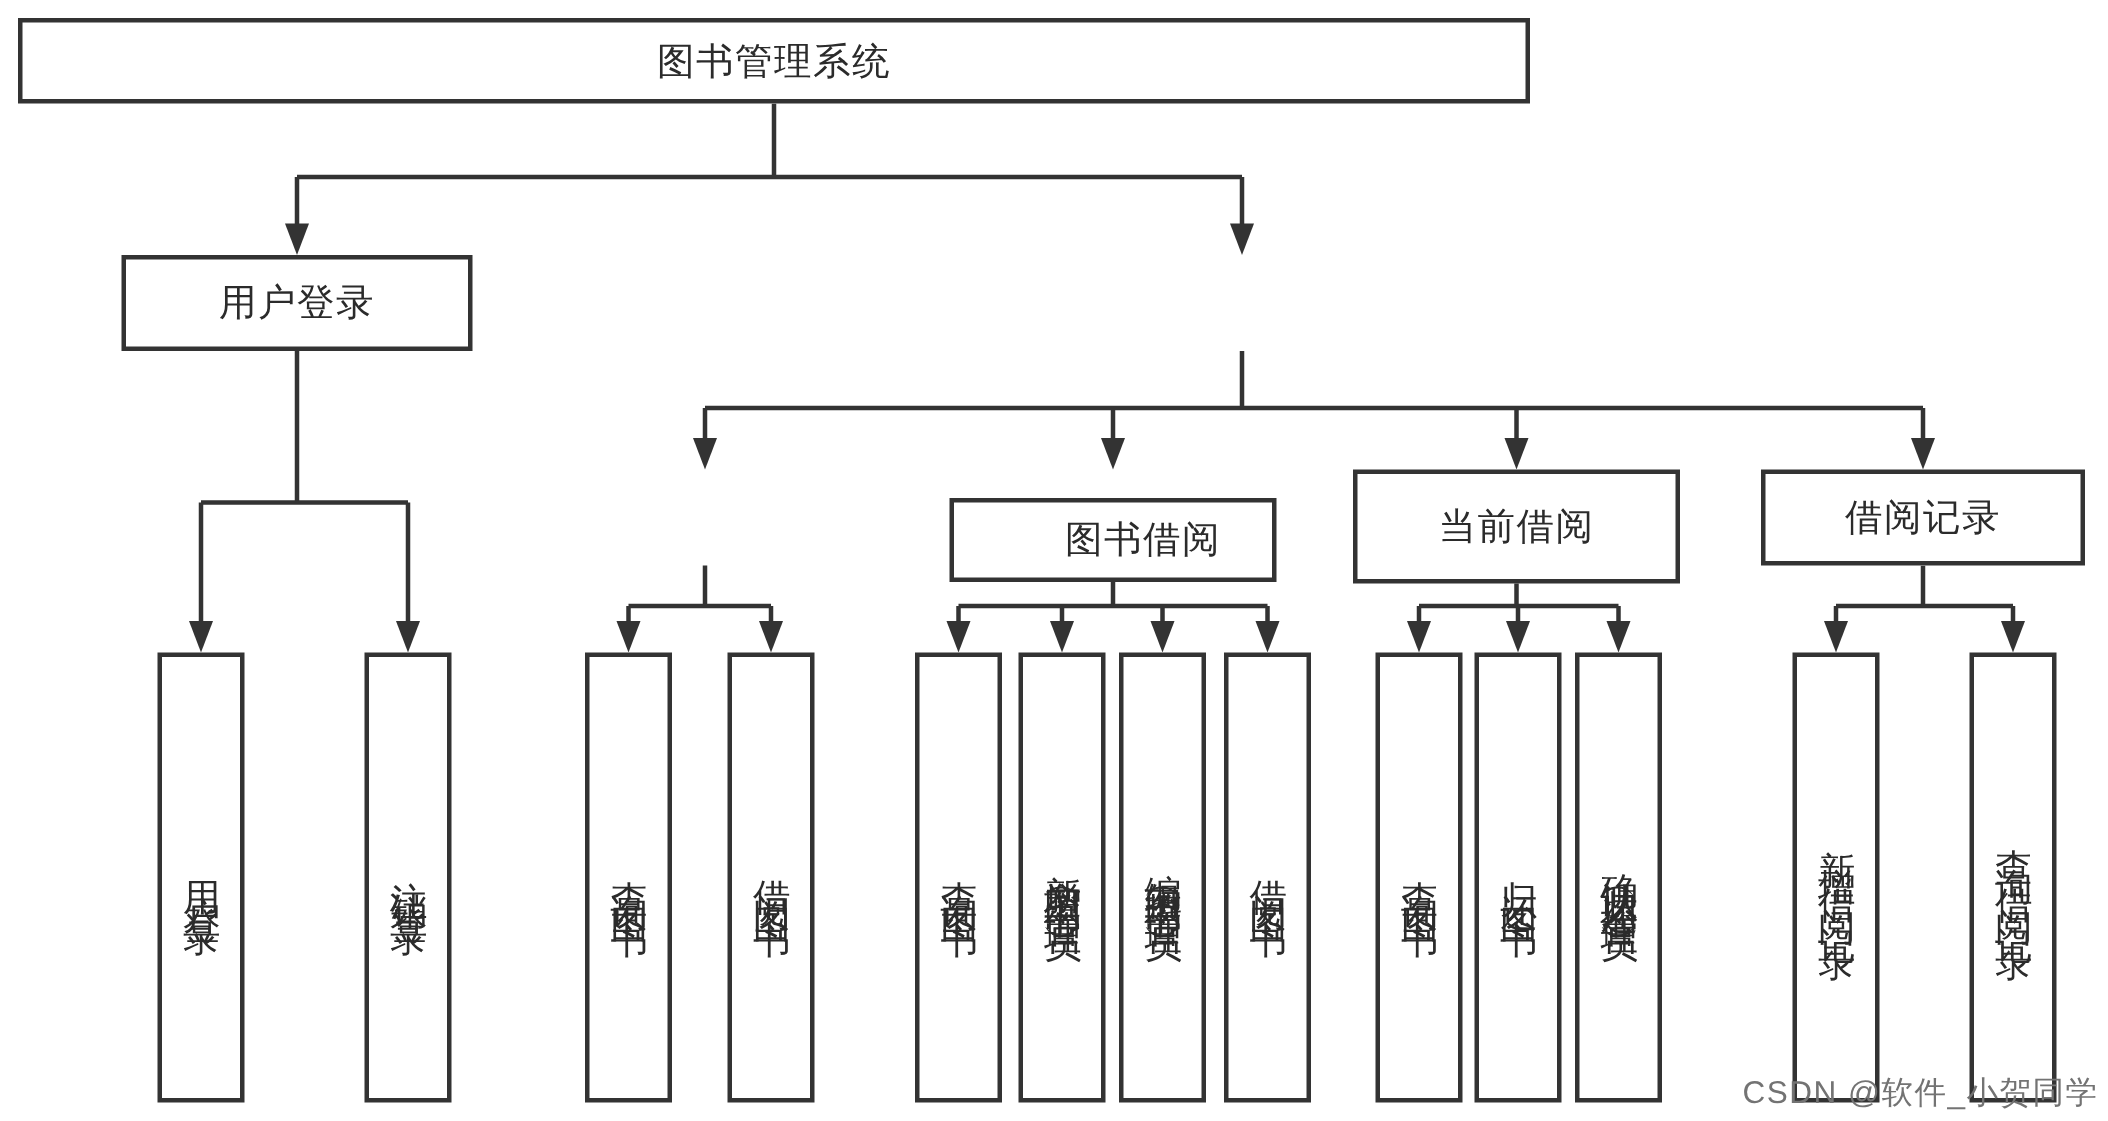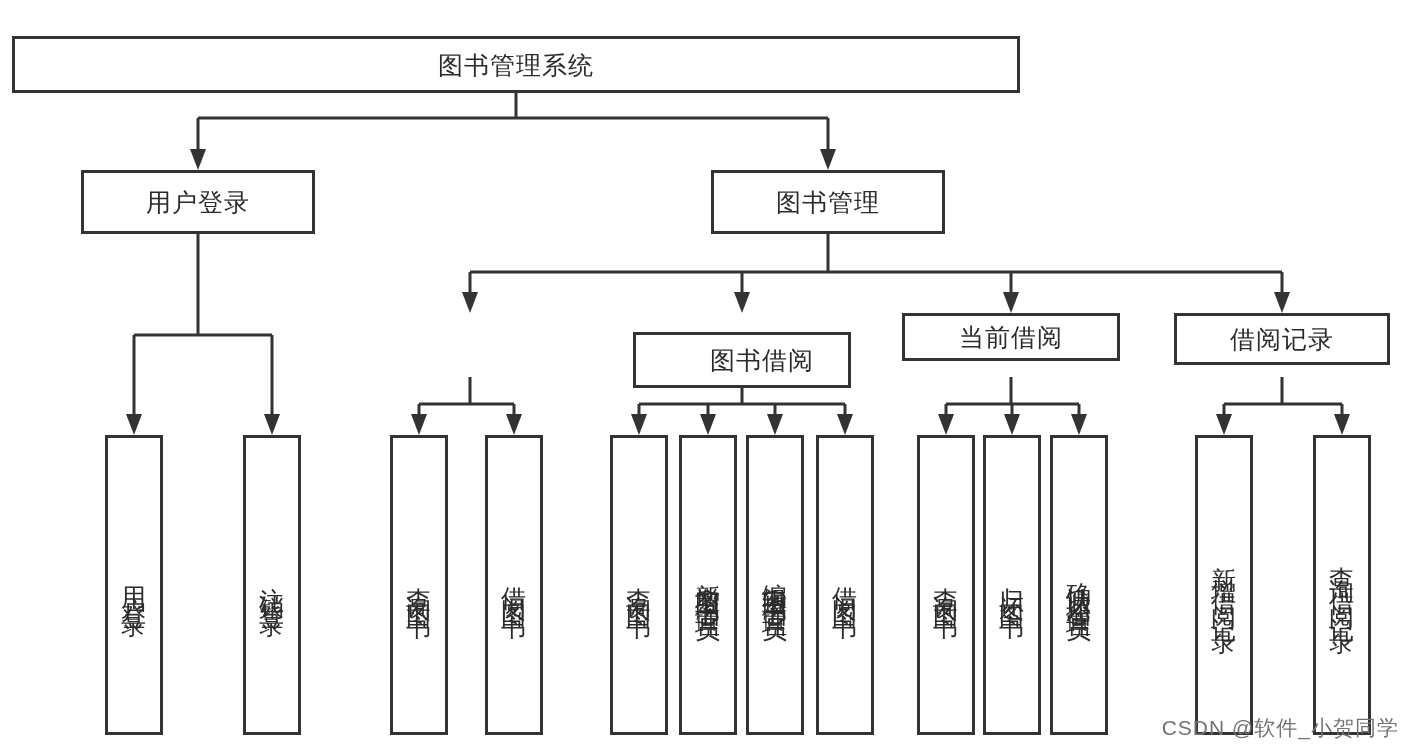--- a/index.html
+++ b/index.html
@@ -9,29 +9,29 @@
   }
   .connectors{position:absolute;left:0;top:0;width:1405px;height:747px;pointer-events:none;}
   .node{
     position:absolute;box-sizing:border-box;border:3px solid #333333;background:#ffffff;
     display:flex;align-items:center;justify-content:center;z-index:2;
   }
   .node .lbl{
     font-size:25px;color:#2b2b2b;letter-spacing:1px;white-space:nowrap;line-height:1.2;
   }
   
-  #n-root{left:12px;top:12px;width:1008px;height:57px;margin-top:24px;}
+  #n-root{left:12px;top:12px;width:1008px;height:57px;}
   
   #n-l2-0{left:81px;top:170px;width:234px;height:64px;}
   #n-l2-1{left:711px;top:170px;width:234px;height:64px;}
   
   #n-l3-0{left:363px;top:313px;width:215px;height:64px;}
   #n-l3-1{left:633px;top:332px;width:218px;height:56px;padding-left:40px;}
-  #n-l3-2{left:902px;top:313px;width:218px;height:48px;}
-  #n-l3-3{left:1174px;top:313px;width:216px;height:52px;}
+  #n-l3-2{left:902px;top:313px;width:218px;height:76px;}
+  #n-l3-3{left:1174px;top:313px;width:216px;height:64px;}
   
   .leaf{top:435px;height:300px;width:58px;}
   .leaf .lbl{
     writing-mode:vertical-rl;text-orientation:mixed;letter-spacing:9px;font-size:25px;
   }
   .leaf.sp-long .lbl{letter-spacing:5px;}
   .leaf.sp-mid .lbl{letter-spacing:13px;}
   #n-leaf-0{left:105px;}
   #n-leaf-1{left:243px;}
   #n-leaf-2{left:390px;}
@@ -98,23 +98,20 @@
     </g>
   </svg>
 
   <div class="node" id="n-root">
     <span class="lbl">图书管理系统</span>
   </div>
 
   <div class="node" id="n-l2-0">
     <span class="lbl">用户登录</span>
   </div>
-  <div class="node" id="n-l2-1">
-    <span class="lbl">图书管理</span>
-  </div>
 
   <div class="node" id="n-l3-1">
     <span class="lbl">图书借阅</span>
   </div>
   <div class="node" id="n-l3-2">
     <span class="lbl">当前借阅</span>
   </div>
   <div class="node" id="n-l3-3">
     <span class="lbl">借阅记录</span>
   </div>

